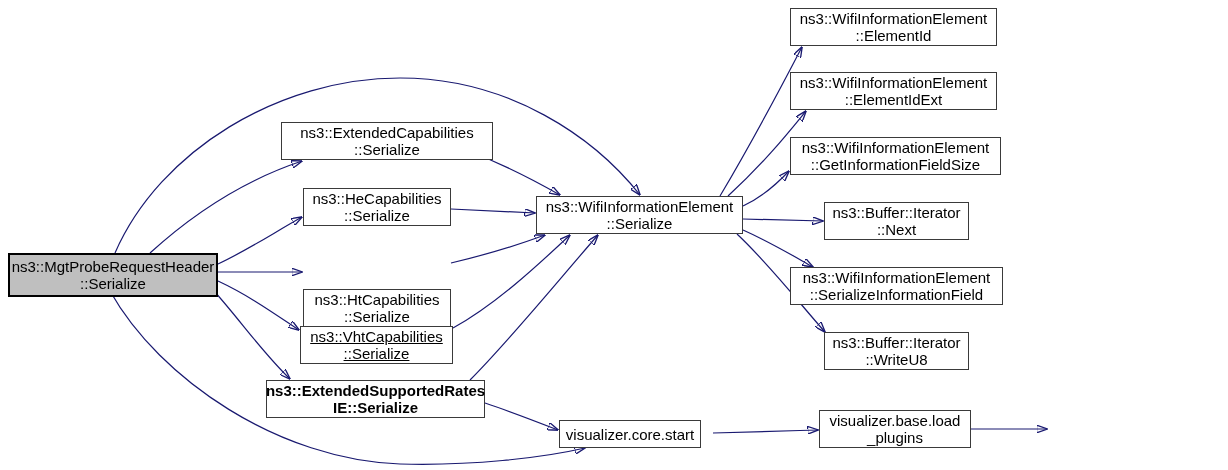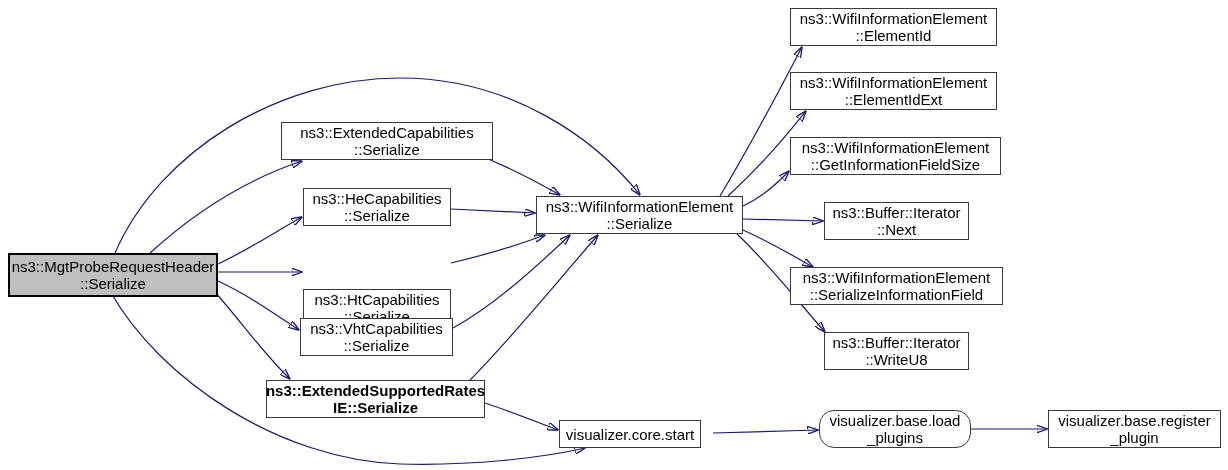--- a/index.html
+++ b/index.html
@@ -64,21 +64,21 @@
 
   <div class="node" style="left:281px;top:122px;width:212px;height:38px;">ns3::ExtendedCapabilities
 ::Serialize</div>
 
   <div class="node" style="left:303px;top:188px;width:148px;height:38px;">ns3::HeCapabilities
 ::Serialize</div>
 
   <div class="node" style="left:303px;top:253px;width:148px;height:38px;margin-top:36px;">ns3::HtCapabilities
 ::Serialize</div>
 
-  <div class="node" style="left:300px;top:318px;width:153px;height:38px;">ns3::VhtCapabilities
+  <div class="node" style="left:300px;top:326px;width:153px;height:38px;text-decoration:underline;">ns3::VhtCapabilities
 ::Serialize</div>
 
   <div class="node" style="left:266px;top:380px;width:219px;height:38px;font-weight:bold;">ns3::ExtendedSupportedRates
 IE::Serialize</div>
 
   <div class="node" style="left:536px;top:196px;width:207px;height:38px;">ns3::WifiInformationElement
 ::Serialize</div>
 
   <div class="node" style="left:790px;top:8px;width:207px;height:38px;">ns3::WifiInformationElement
 ::ElementId</div>
@@ -93,19 +93,17 @@
 ::Next</div>
 
   <div class="node" style="left:790px;top:267px;width:213px;height:38px;">ns3::WifiInformationElement
 ::SerializeInformationField</div>
 
   <div class="node" style="left:824px;top:332px;width:145px;height:38px;">ns3::Buffer::Iterator
 ::WriteU8</div>
 
   <div class="node" style="left:559px;top:420px;width:142px;height:28px;">visualizer.core.start</div>
 
-  <div class="node" style="left:819px;top:410px;width:152px;height:38px;border-radius:15px;">visualizer.base.load
+  <div class="node" style="left:819px;top:410px;width:152px;height:38px;">visualizer.base.load
 _plugins</div>
 
-  <div class="node" style="left:1048px;top:410px;width:173px;height:38px;">visualizer.base.register
-_plugin</div>
 
 </div>
 
 </body></html>

